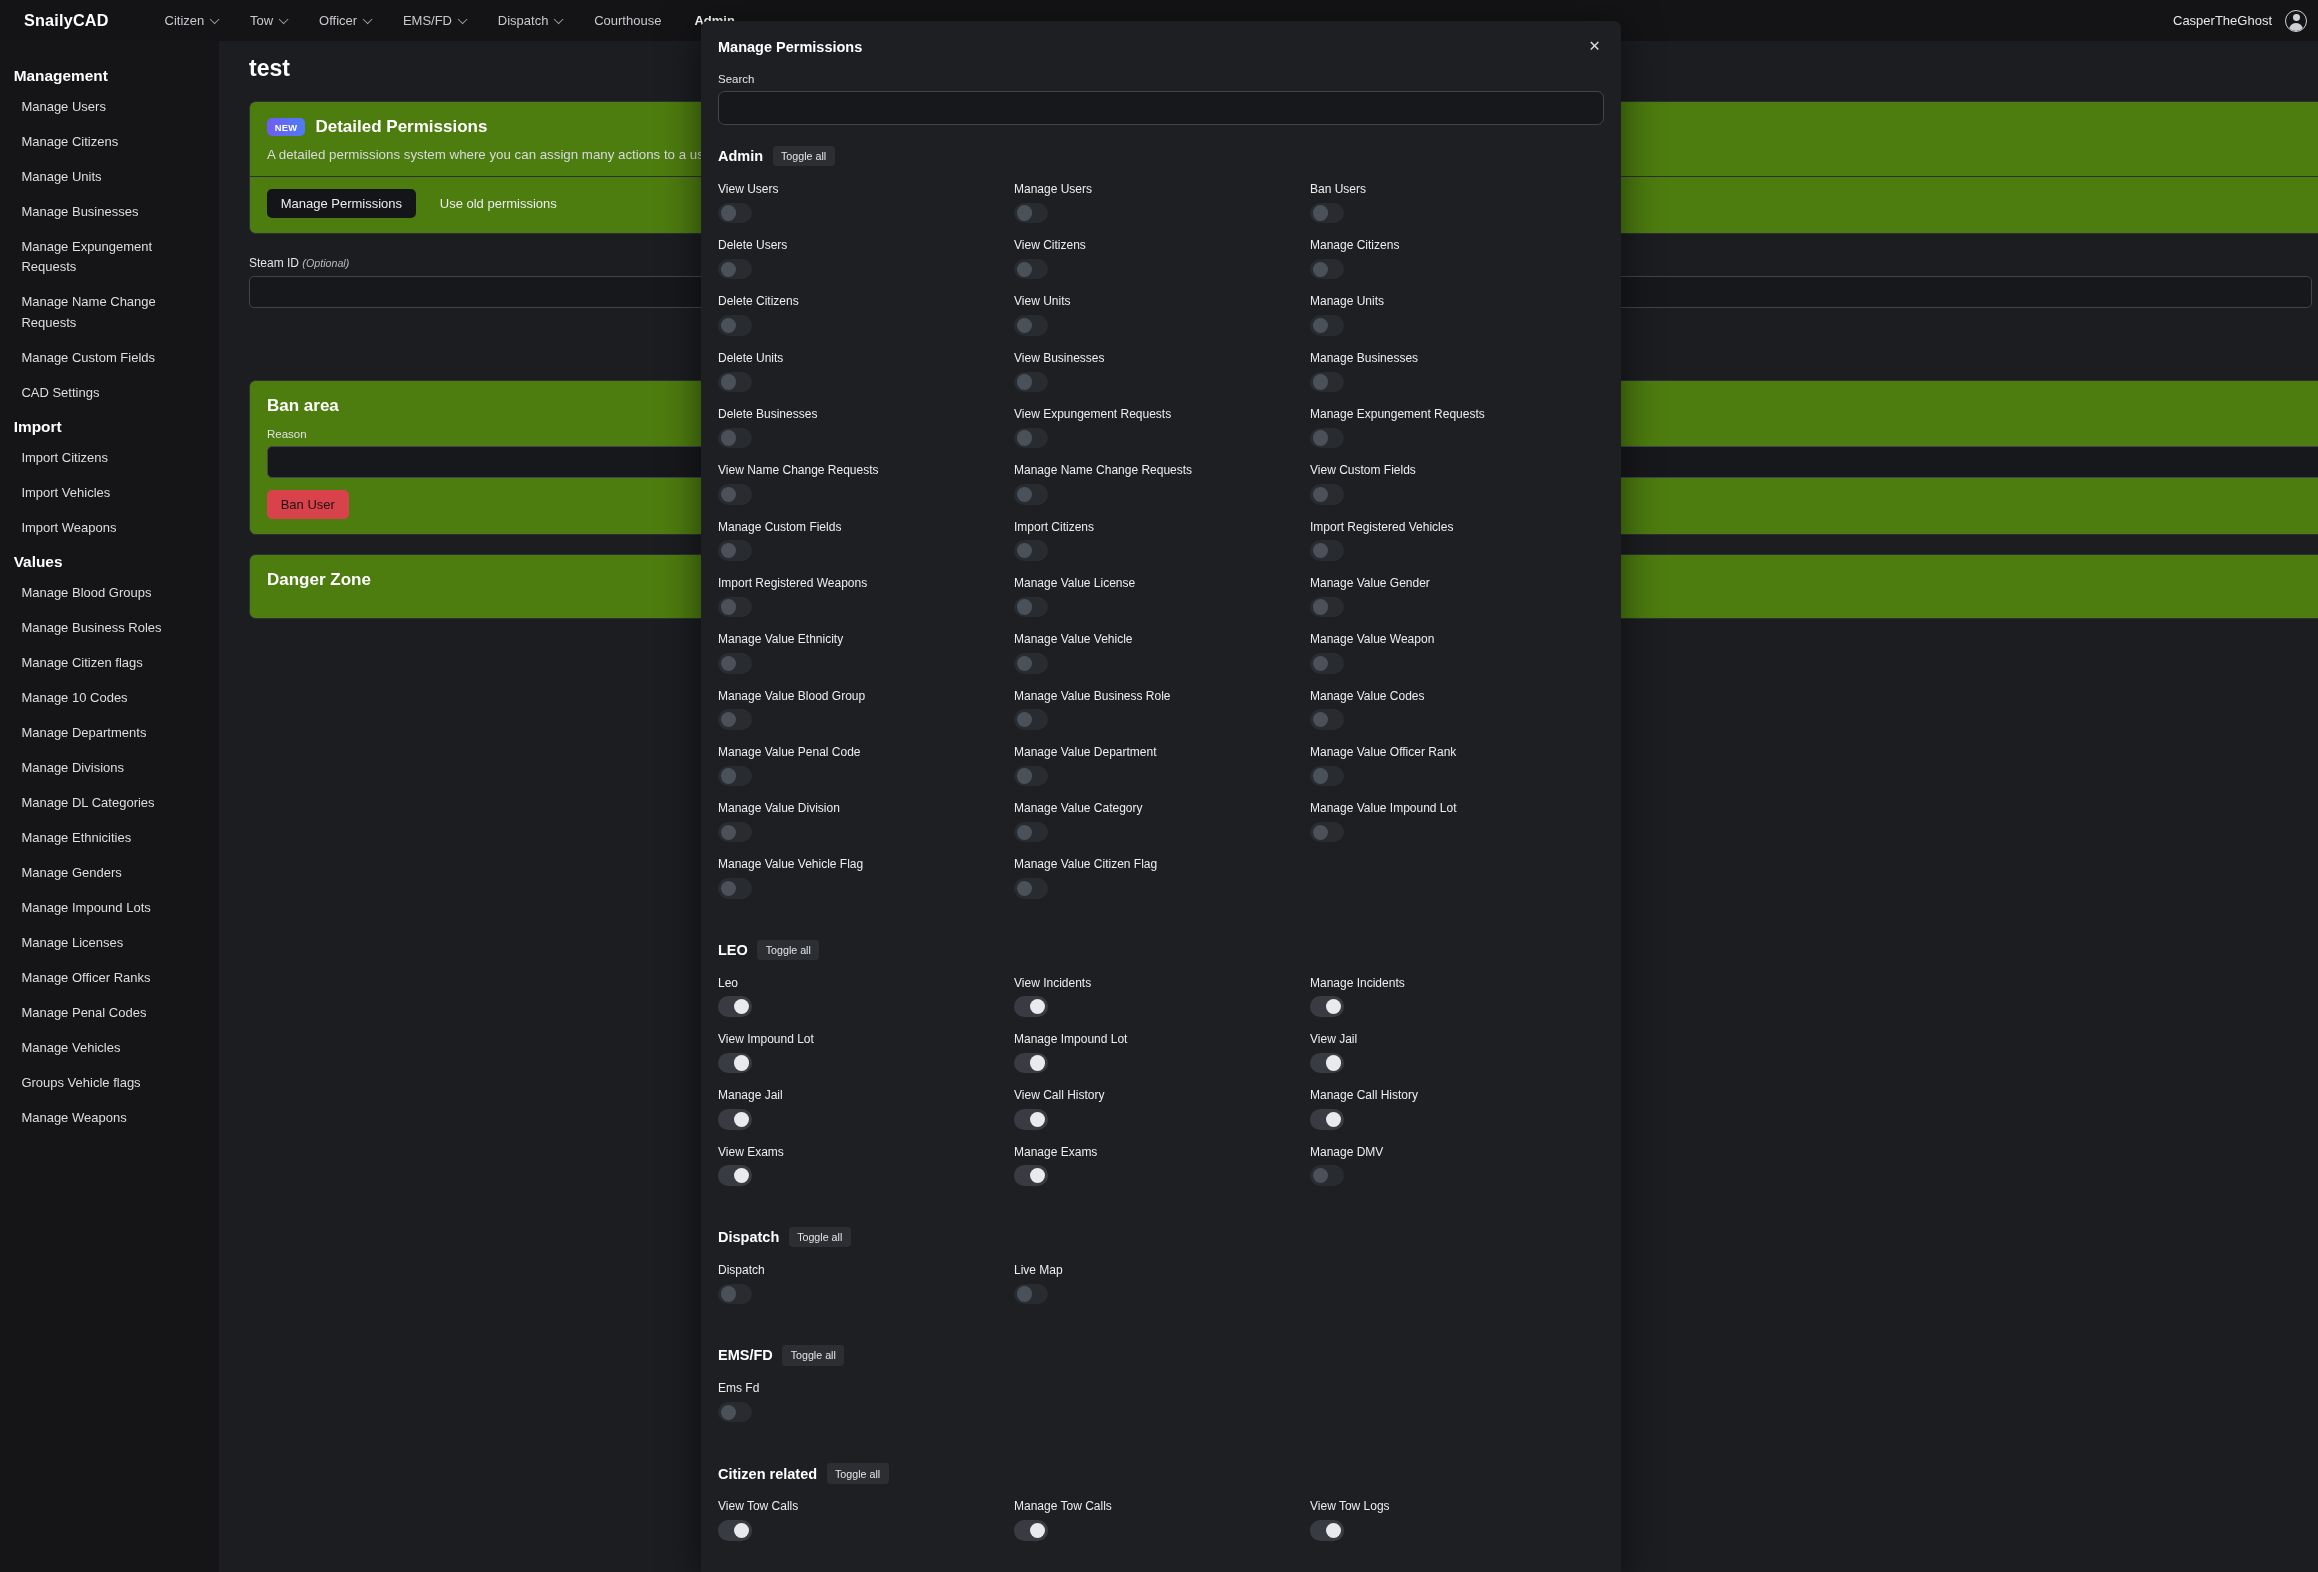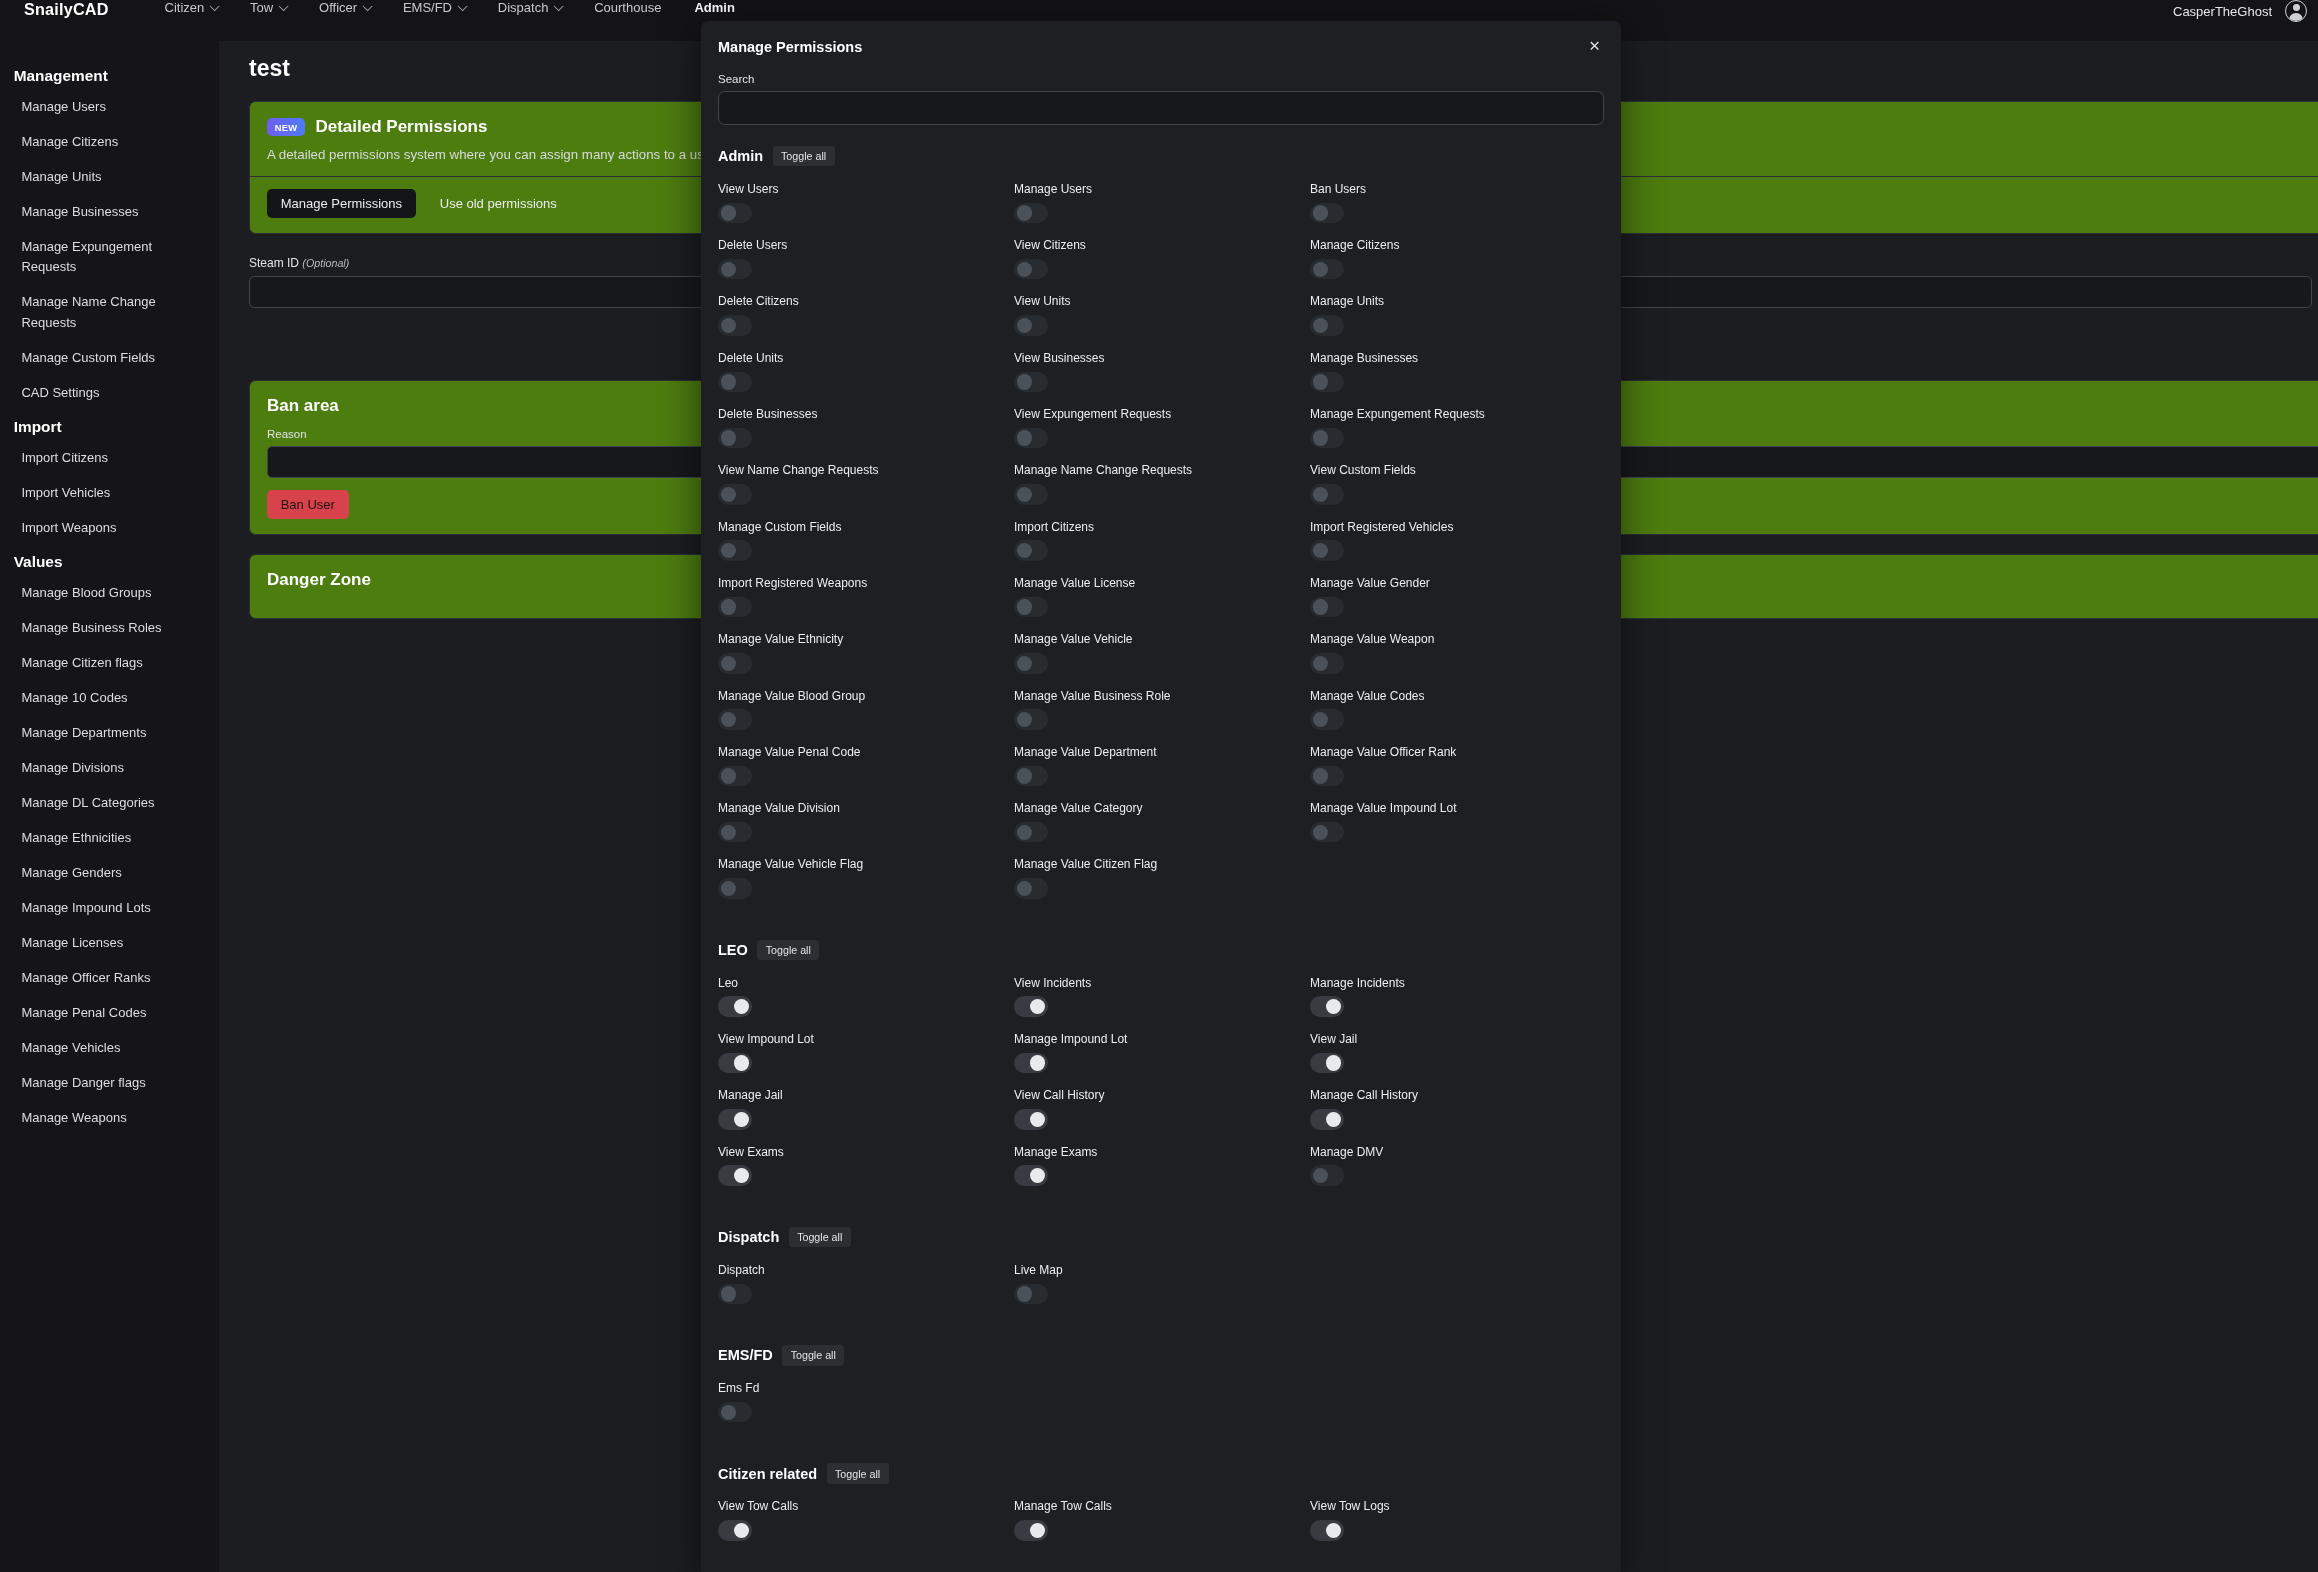--- a/index.html
+++ b/index.html
@@ -6,21 +6,21 @@
   html,body { width:2319px; height:1572px; }
   body {
     position:relative; overflow:hidden;
     background:#1b1d20; color:#e9eaec;
     font-family:"Liberation Sans", sans-serif;
     font-size:12px;
   }
   
   .nav {
     position:absolute; top:0; left:0; width:2319px; height:41px;
-    background:#141416; display:flex; align-items:flex-start;
+    background:#141416; display:flex; align-items:center;
     padding:0 24px; z-index:5;
   }
   .brand { font-size:16.2px; font-weight:bold; color:#fff; margin-right:56px; letter-spacing:0.2px; }
   .nav-items { display:flex; align-items:center; gap:33px; flex:1; }
   .nav-item { display:flex; align-items:center; gap:6px; color:#c8c9cc; font-size:13px; cursor:pointer; }
   .nav-item.active { color:#fff; font-weight:bold; }
   .chev { width:6.8px; height:6.8px; border-right:1.3px solid #9a9ca1; border-bottom:1.3px solid #9a9ca1;
           transform:rotate(45deg) translateY(-1.7px); display:inline-block; }
   .nav-user { display:flex; align-items:center; gap:13px; color:#e6e7e9; font-size:13px; margin-right:-12px; }
   .avatar { width:22px; height:22px; border-radius:50%; border:1.7px solid #cfd0d3; position:relative; overflow:hidden; flex:0 0 auto; }
@@ -161,21 +161,21 @@
     <div class="side-item">Manage Departments</div>
     <div class="side-item">Manage Divisions</div>
     <div class="side-item">Manage DL Categories</div>
     <div class="side-item">Manage Ethnicities</div>
     <div class="side-item">Manage Genders</div>
     <div class="side-item">Manage Impound Lots</div>
     <div class="side-item">Manage Licenses</div>
     <div class="side-item">Manage Officer Ranks</div>
     <div class="side-item">Manage Penal Codes</div>
     <div class="side-item">Manage Vehicles</div>
-    <div class="side-item">Manage Danger flags</div>
+    <div class="side-item">Groups Vehicle flags</div>
     <div class="side-item">Manage Weapons</div>
   </aside>
 
 <main class="main">
   <h1 class="page-title">test</h1>
 
   <section class="card">
     <div class="feature-head">
       <span class="badge-new">NEW</span>
       <span class="feature-title">Detailed Permissions</span>

